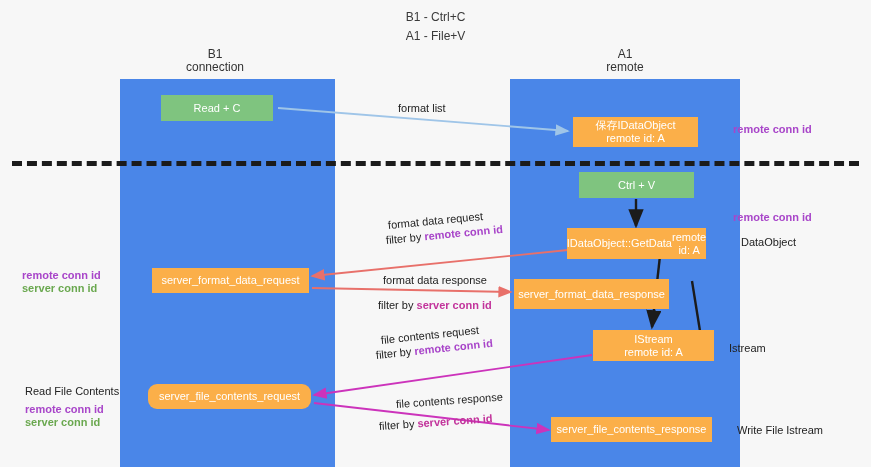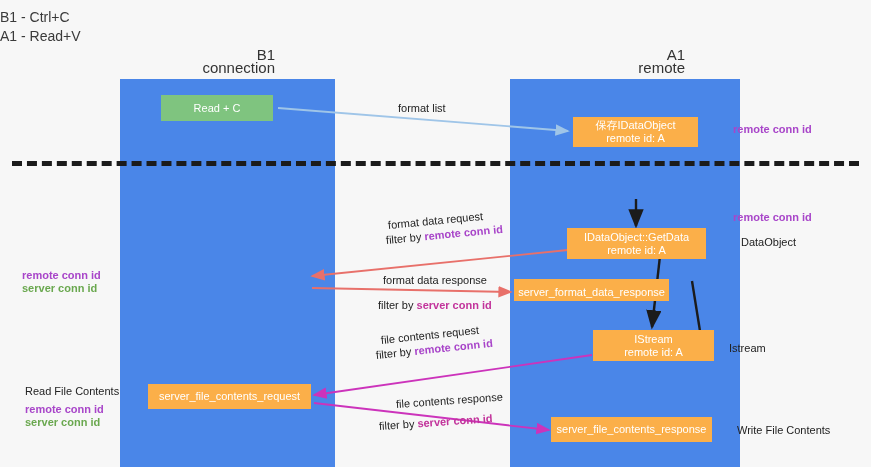--- a/index.html
+++ b/index.html
@@ -6,21 +6,21 @@
   body{
     width:871px;height:467px;
     background:#f7f7f7;
     font-family:"Liberation Sans","DejaVu Sans",sans-serif;
     overflow:hidden;position:relative;
   }
   #stage{position:absolute;left:0;top:0;width:871px;height:467px;}
 
   
   .lane{position:absolute;background:#4a86e8;}
-  .lane-head{position:absolute;text-align:right;color:#333;font-size:15px;line-height:13px;}
+  .lane-head{position:absolute;text-align:center;color:#333;font-size:12px;line-height:13px;}
 
   
   .box{
     position:absolute;box-sizing:border-box;
     display:flex;align-items:center;justify-content:center;
     text-align:center;color:#ffffff;font-size:11px;line-height:13px;
     padding:2px 4px;
   }
   .box.green{background:#7fc47f;}
   .box.orange{background:#fbaf49;}
@@ -37,32 +37,32 @@
   .lbl.purple{color:#a845c9;font-weight:bold;}
   .lbl.green{color:#6aa84f;font-weight:bold;}
   .lbl.plain{color:#222;}
   .lbl.rot{transform-origin:0 50%;}
   .lbl b.purple{color:#a845c9;}
   .lbl b.magenta{color:#c2339b;}
 
   svg#wires{position:absolute;left:0;top:0;width:871px;height:467px;pointer-events:none;}
 
   .title{
-    position:absolute;width:871px;
-    font-size:14px;line-height:19px;color:#3a3a3a;
+    position:absolute;width:871px;text-align:center;
+    font-size:12px;line-height:19px;color:#3a3a3a;
   }
 </style>
 </head>
 <body>
 
 <div id="stage">
 
   <div class="title" style="left:0;top:8px;">
     <div>B1 - Ctrl+C</div>
-    <div>A1 - Read+V</div>
+    <div>A1 - File+V</div>
   </div>
 
   <div class="lane-head" style="left:155px;top:48px;width:120px;">
     <div>B1</div>
     <div>connection</div>
   </div>
   <div class="lane-head" style="left:565px;top:48px;width:120px;">
     <div>A1</div>
     <div>remote</div>
   </div>
@@ -105,37 +105,43 @@
 
   <div class="box green" style="left:161px;top:95px;width:112px;height:26px;">
     <span>Read + C</span>
   </div>
 
   <div class="box orange" style="left:573px;top:117px;width:125px;height:30px;flex-direction:column;justify-content:center;">
     <span>保存IDataObject</span>
     <span>remote id: A</span>
   </div>
 
+  <div class="box green" style="left:579px;top:172px;width:115px;height:26px;">
+    <span>Ctrl + V</span>
+  </div>
 
-  <div class="box orange" style="left:567px;top:228px;width:139px;height:31px;flex-direction:column;justify-content:center;">
+  <div class="box orange" style="left:567px;top:228px;width:139px;height:31px;flex-direction:row;justify-content:center;">
     <span>IDataObject::GetData</span>
     <span>remote id: A</span>
   </div>
 
+  <div class="box orange" style="left:152px;top:268px;width:157px;height:25px;">
+    <span>server_format_data_request</span>
+  </div>
 
-  <div class="box orange" style="left:514px;top:279px;width:155px;height:22px;align-items:flex-end;">
+  <div class="box orange" style="left:514px;top:279px;width:155px;height:30px;">
     <span>server_format_data_response</span>
   </div>
 
   <div class="box orange" style="left:593px;top:330px;width:121px;height:31px;flex-direction:column;justify-content:center;">
     <span>IStream</span>
     <span>remote id: A</span>
   </div>
 
-  <div class="box orange" style="left:148px;top:384px;width:163px;height:25px;">
+  <div class="box orange" style="left:148px;top:384px;width:163px;height:25px;border-radius:9px;">
     <span>server_file_contents_request</span>
   </div>
 
   <div class="box orange" style="left:551px;top:417px;width:161px;height:25px;">
     <span>server_file_contents_response</span>
   </div>
 
   <div class="dashed" style="left:12px;top:161px;width:847px;"></div>
 
   <div class="lbl" style="left:398px;top:102px;">format list</div>
@@ -157,21 +163,21 @@
 
   <div class="lbl rot" style="left:396px;top:398px;transform:rotate(-4deg);">file contents response</div>
   <div class="lbl rot" style="left:379px;top:420px;transform:rotate(-4deg);">
     <span>filter by </span><b class="magenta">server conn id</b>
   </div>
 
   <div class="lbl purple" style="left:733px;top:123px;">remote conn id</div>
   <div class="lbl purple" style="left:733px;top:211px;">remote conn id</div>
   <div class="lbl plain" style="left:729px;top:236px;padding-left:12px;">DataObject</div>
   <div class="lbl plain" style="left:729px;top:342px;">Istream</div>
-  <div class="lbl plain" style="left:737px;top:424px;">Write File Contents</div>
+  <div class="lbl plain" style="left:737px;top:424px;">Write File Istream</div>
 
   <div class="lbl purple" style="left:22px;top:269px;">remote conn id</div>
   <div class="lbl green" style="left:22px;top:282px;">server conn id</div>
   <div class="lbl plain" style="left:25px;top:385px;">Read File Contents</div>
   <div class="lbl purple" style="left:25px;top:403px;">remote conn id</div>
   <div class="lbl green" style="left:25px;top:416px;">server conn id</div>
 
 </div>
 
 </body></html>

